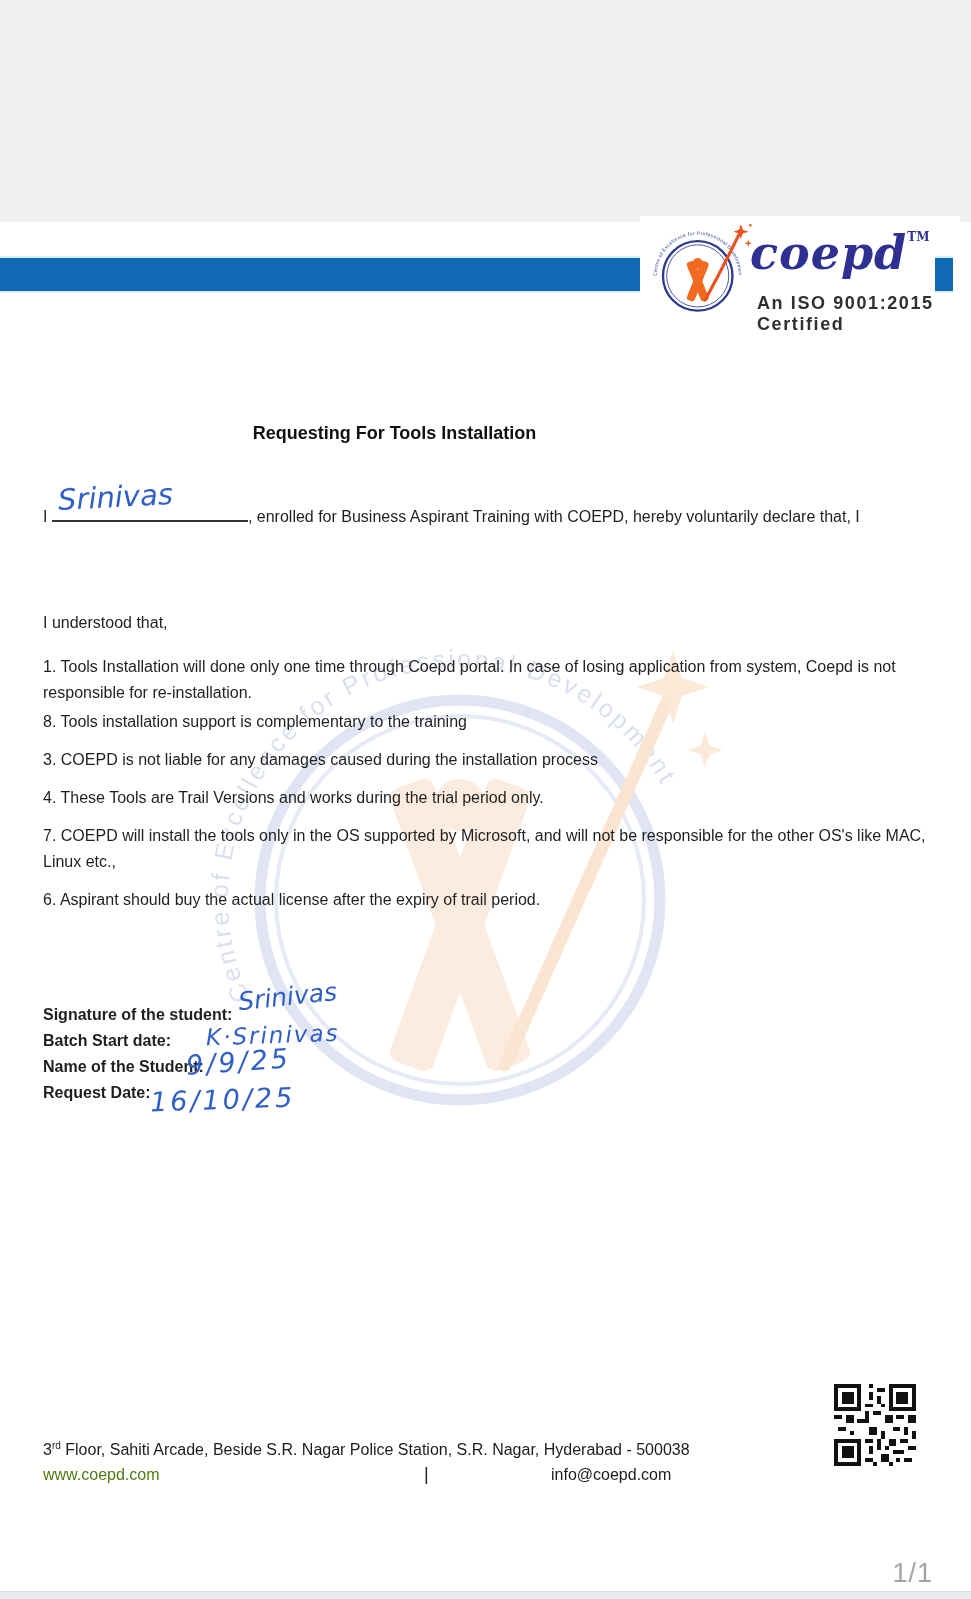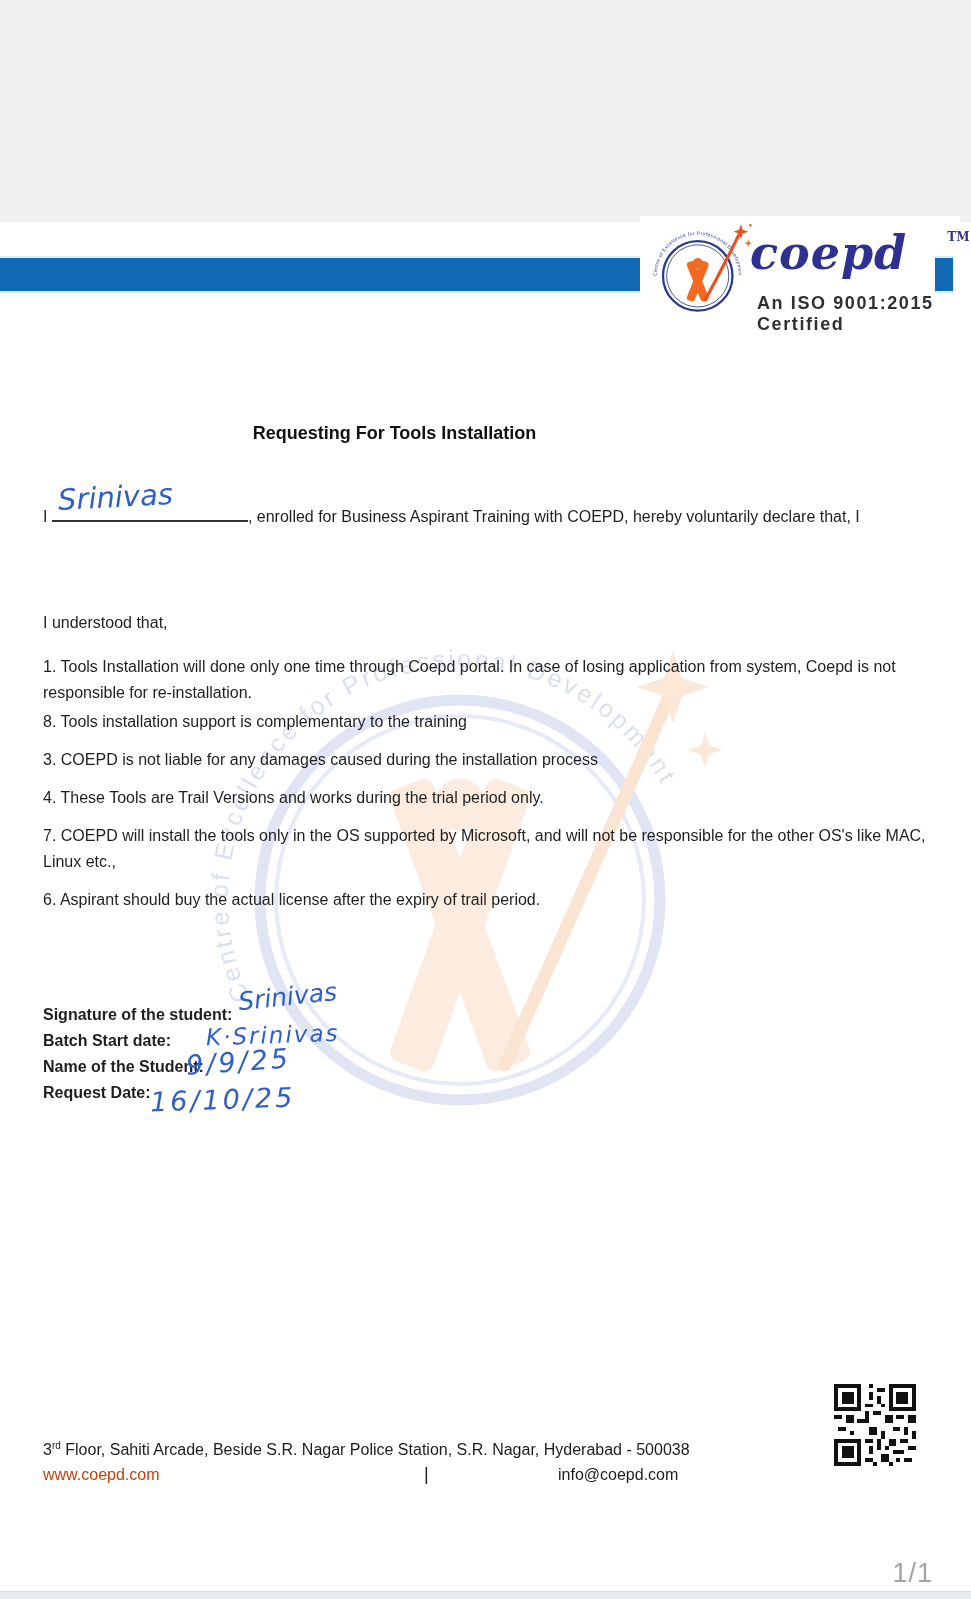--- a/index.html
+++ b/index.html
@@ -11,21 +11,21 @@
   .bottom-strip{left:0;top:1591px;width:971px;height:8px;background:#e9ecef;border-top:1px solid #d8dbdf;}
   .page-indicator{right:38px;top:1558px;font-size:27px;color:#a3a3a3;letter-spacing:1px;}
   
   .blue-bar{left:0;top:256px;width:652px;height:33px;background:#1169b4;
             border-top:2px solid #d6eef8;border-bottom:2px solid #d6eef8;}
   .blue-chip{left:935px;top:256px;width:18px;height:33px;background:#1169b4;
              border-top:2px solid #d6eef8;border-bottom:2px solid #d6eef8;}
   .logo-box{left:640px;top:216px;width:320px;height:100px;background:#ffffff;}
   .brand{left:750px;top:230px;font-family:"DejaVu Serif",serif;font-style:italic;font-weight:bold;
          font-size:46px;color:#2e3192;letter-spacing:1px;line-height:1;}
-  .brand sup{font-size:12px;font-style:normal;letter-spacing:0;vertical-align:28px;margin-left:40px;}
+  .brand sup{font-size:12px;font-style:normal;letter-spacing:0;vertical-align:28px;}
   .iso-line{left:757px;top:293px;font-size:18px;font-weight:bold;color:#303030;letter-spacing:1.6px;}
   
   .watermark{left:205px;top:635px;width:520px;height:510px;opacity:.5;z-index:0;}
   
   .content{z-index:1;}
   .doc-title{left:0;top:423px;width:789px;text-align:center;font-size:18px;font-weight:bold;color:#111;}
   .bodytext{font-size:16px;line-height:26px;color:#1f1f1f;}
   .intro{left:43px;top:504px;width:905px;}
   .blank{display:inline-block;width:196px;border-bottom:2px solid #333;position:relative;vertical-align:baseline;}
   .understood{left:43px;top:610px;width:905px;}
@@ -36,23 +36,23 @@
   
   .ink{font-family:"DejaVu Sans",sans-serif;font-style:italic;color:#2f5ec4;white-space:nowrap;z-index:2;}
   .ink-intro{left:6px;top:-36px;font-size:29px;transform:rotate(-3deg);position:absolute;}
   .ink-sig{left:238px;top:982px;font-size:25px;transform:rotate(-6deg);}
   .ink-name{left:206px;top:1022px;font-size:23px;transform:rotate(-2deg);letter-spacing:2px;}
   .ink-batch{left:186px;top:1046px;font-size:27px;transform:rotate(-4deg);letter-spacing:3px;}
   .ink-request{left:150px;top:1084px;font-size:27px;transform:rotate(-2deg);letter-spacing:3px;}
   
   .footer-address{left:43px;top:1440px;font-size:16px;color:#1c1c1c;}
   .footer-address sup{font-size:10px;}
-  .footer-web{left:43px;top:1466px;font-size:16px;color:#c2410c;}
+  .footer-web{left:43px;top:1466px;font-size:16px;color:#4d7c0f;}
   .footer-sep{left:424px;top:1464px;font-size:18px;color:#1c1c1c;}
-  .footer-mail{left:551px;top:1466px;font-size:16px;color:#1c1c1c;margin-left:7px;}
+  .footer-mail{left:551px;top:1466px;font-size:16px;color:#1c1c1c;}
   .qr{left:831px;top:1384px;}
 </style>
 </head>
 <body>
 
 <div class="abs top-band"></div>
 <div class="abs bottom-strip"></div>
 <div class="abs page-indicator">1/1</div>
 
 <div class="abs blue-bar"></div>

